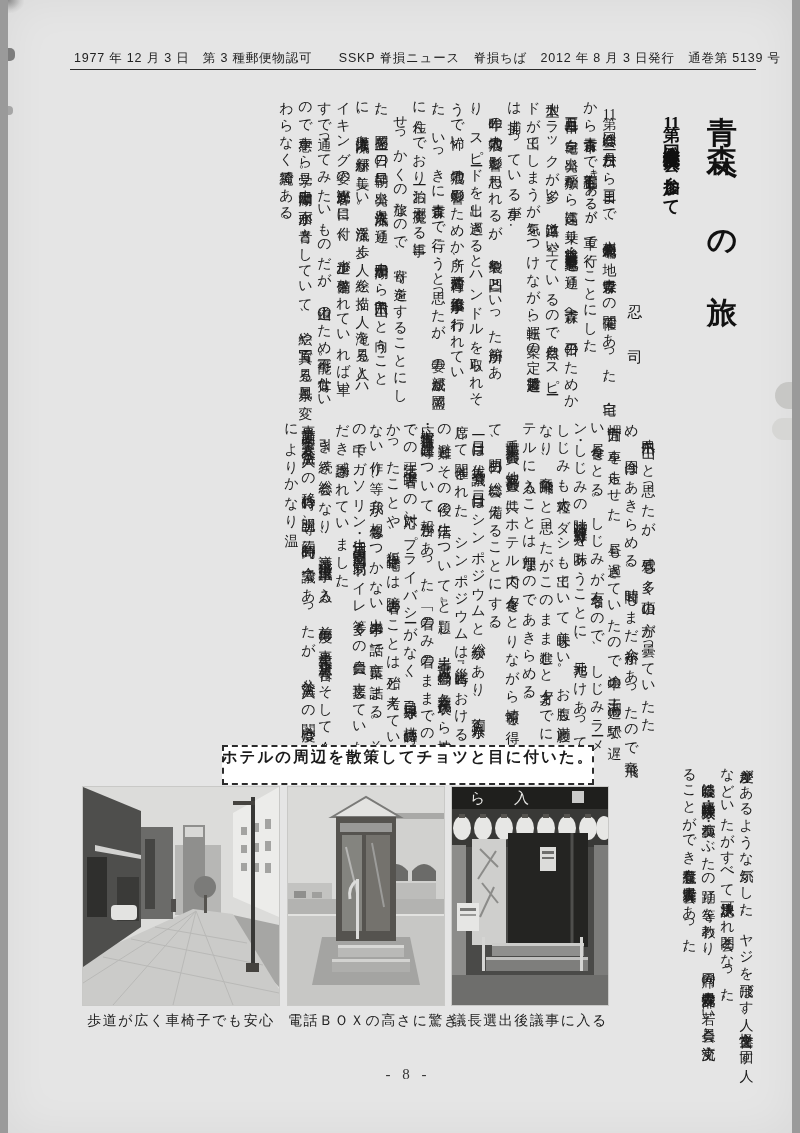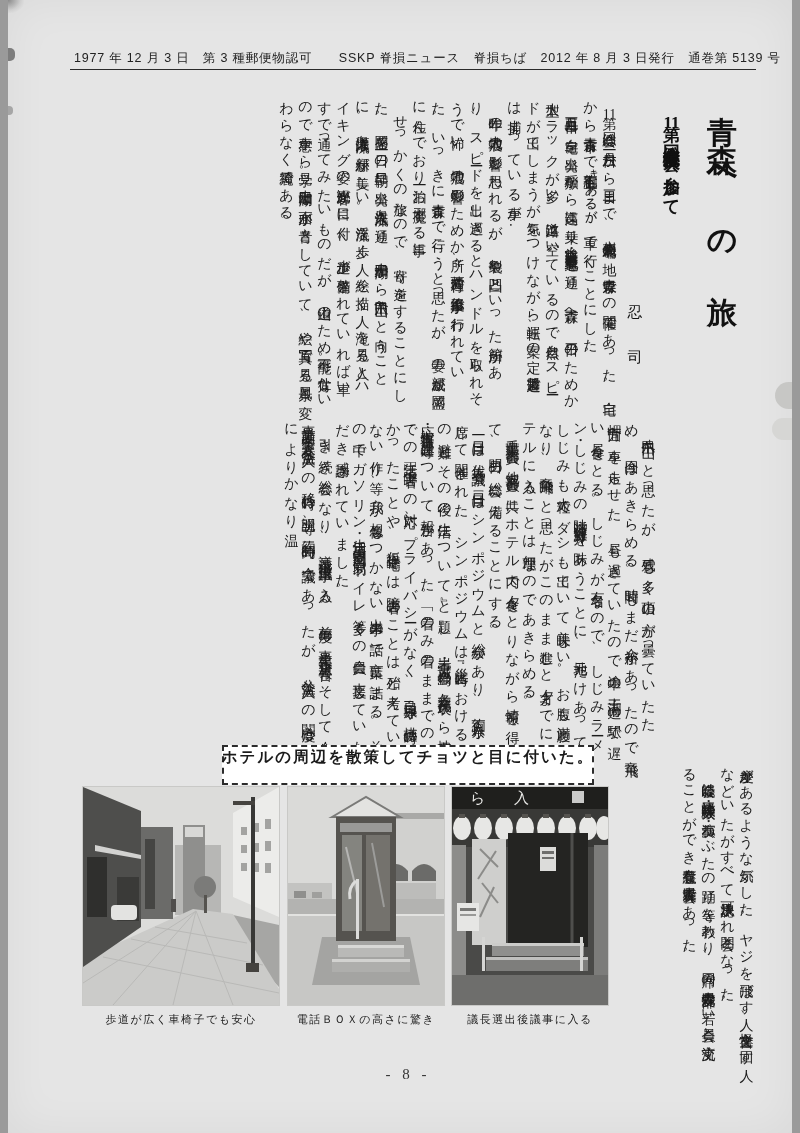--- a/index.html
+++ b/index.html
@@ -67,21 +67,21 @@
   }
   
   .figure{position:absolute;}
   .fig1{top:787px;left:75px;width:196px;}
   .fig2{top:787px;left:280px;width:156px;}
   .fig3{top:787px;left:444px;width:156px;}
   .photo{display:block;outline:1px solid #c9c9c7;}
   .caption{
     margin-top:7px;text-align:center;white-space:nowrap;
     font-family:"Liberation Sans","DejaVu Sans",sans-serif;
-    font-size:11px;letter-spacing:1.5px;color:#222;
+    font-size:14px;letter-spacing:1.5px;color:#222;
   }
   
   .page-number{
     position:absolute;top:1066px;left:0;width:800px;text-align:center;
     font-size:15px;letter-spacing:4px;color:#333;
   }
   
   .artifact{position:absolute;pointer-events:none;}
   .corner-smudge{top:0;left:0;width:16px;height:13px;background:radial-gradient(ellipse at top left,#8a8a8a 0%,rgba(180,180,180,0.35) 55%,transparent 75%);}
   .left-mark-1{top:48px;left:0;width:7px;height:13px;background:#7d7d7d;border-radius:0 5px 5px 0;}

